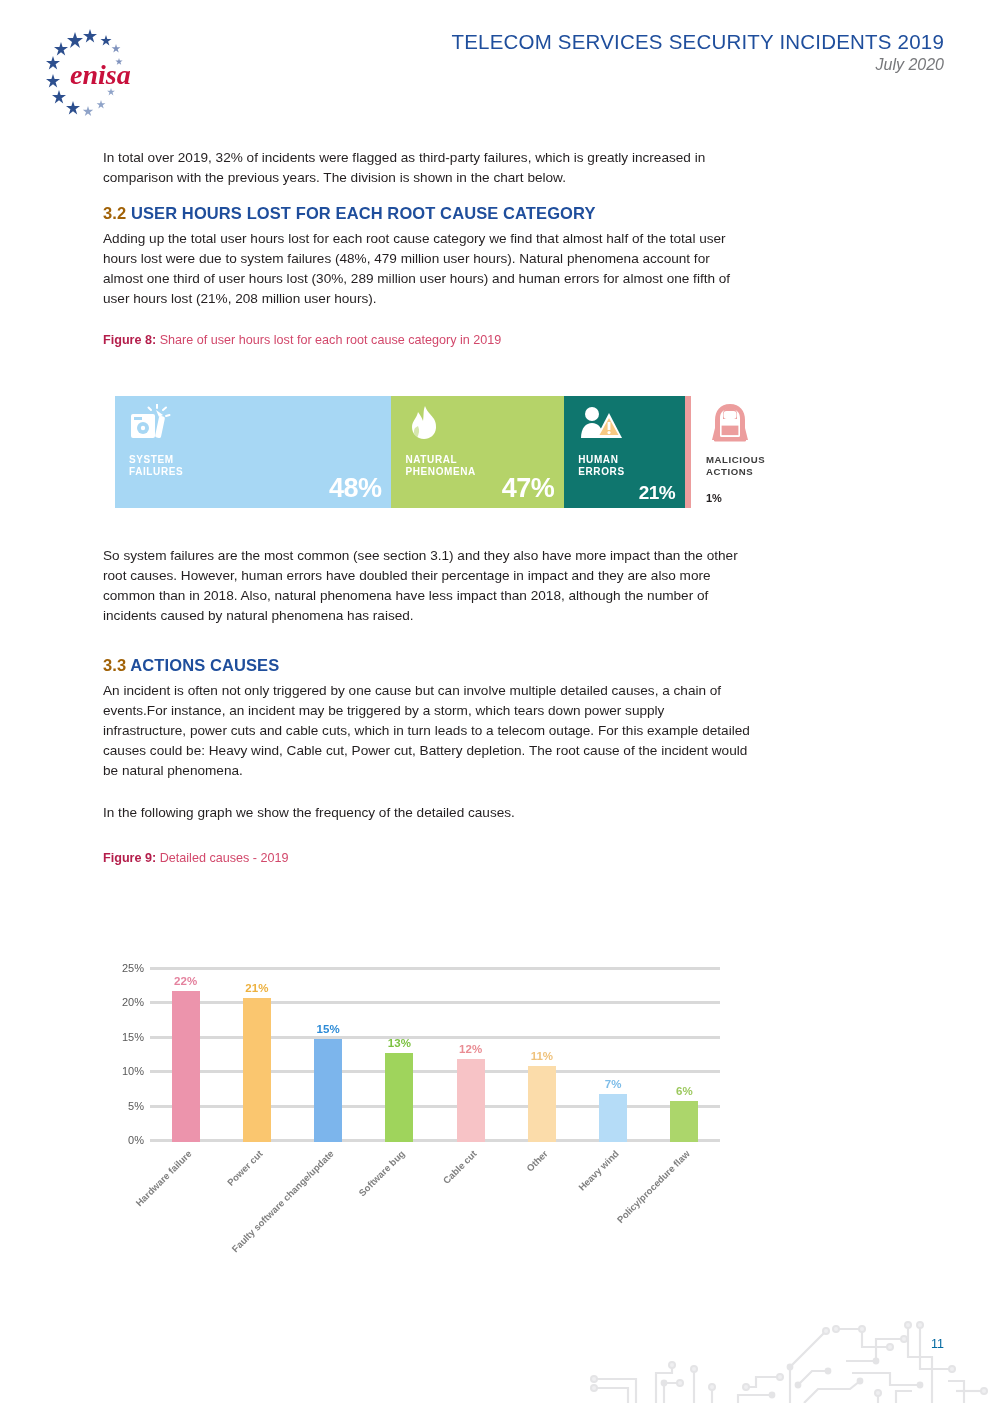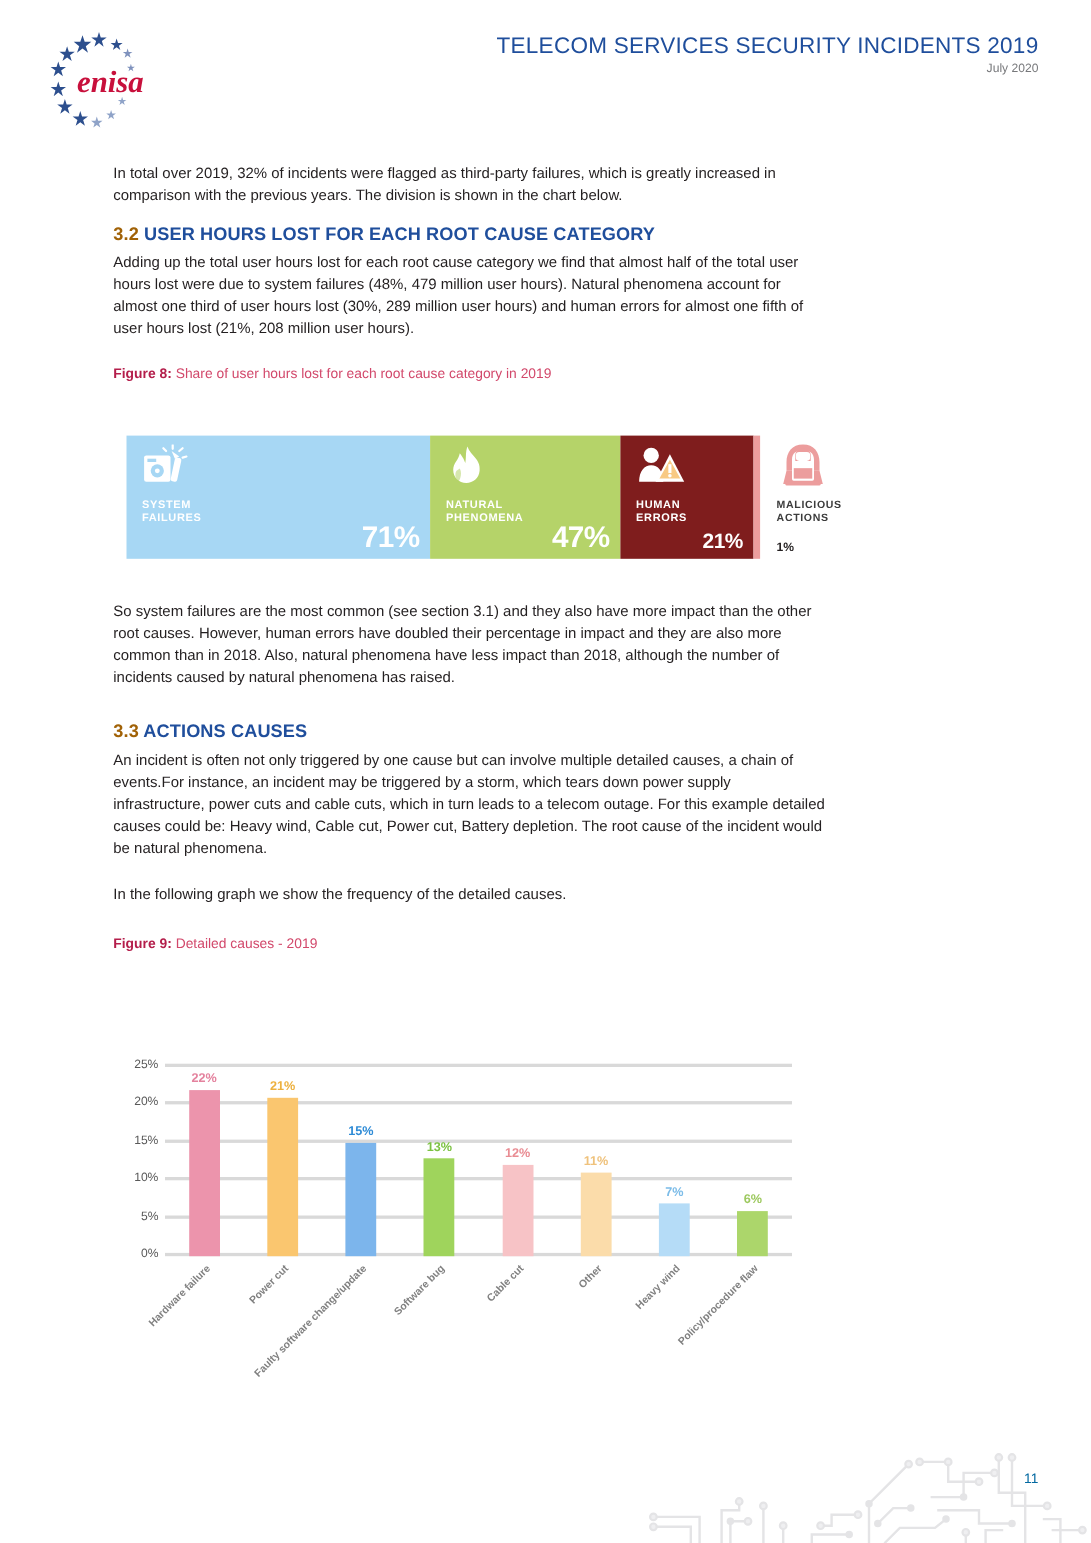--- a/index.html
+++ b/index.html
@@ -43,23 +43,24 @@
     letter-spacing: 0.2px;
     color: #1F4E9C;
     font-weight: normal;
     text-align: right;
     white-space: nowrap;
   }
   .doc-date {
     position: absolute;
     right: 48px;
     top: 56px;
-    font-size: 11px;
+    font-size: 16px;
     color: #77787b;
     text-align: center;
+    font-style: italic;
   }
 
   
   .content {
     position: absolute;
     left: 103px;
     top: 148px;
     width: 648px;
   }
   p.body-text {
@@ -344,36 +345,36 @@
             <g stroke="#ffffff" stroke-width="2" stroke-linecap="round">
               <line x1="28" y1="4" x2="28" y2="0.5"></line>
               <line x1="34" y1="6" x2="37" y2="3.5"></line>
               <line x1="22" y1="6" x2="19.5" y2="3.5"></line>
               <line x1="37" y1="12" x2="40.5" y2="11"></line>
             </g>
           </svg>
         </span>
         <span class="seg-label">SYSTEM
 FAILURES</span>
-        <span class="seg-pct">71%</span>
+        <span class="seg-pct">48%</span>
       </div>
 
       <div class="f8-seg" style="width:30%; background:#B5D369;">
         <span class="seg-icon">
           <svg width="46" height="44" viewBox="0 0 46 44" xmlns="http://www.w3.org/2000/svg" fill="#ffffff">
             <path d="M20 2 C23 11, 32 13, 31 24 C30.4 31, 25 35, 19 35 C12 35, 7 30, 7 23 C7 17, 12 14, 13 8 C16 12, 17 14, 18 17 C19 11, 18 7, 20 2 Z"></path>
             <path d="M13 22 C15 26, 14 30, 12 34 C9 32, 8 27, 10 24 Z" fill="#B5D369" opacity="0.55"></path>
           </svg>
         </span>
         <span class="seg-label">NATURAL
 PHENOMENA</span>
         <span class="seg-pct">47%</span>
       </div>
 
-      <div class="f8-seg small" style="width:21%; background:#7f1d1d;">
+      <div class="f8-seg small" style="width:21%; background:#0f766e;">
         <span class="seg-icon">
           <svg width="46" height="44" viewBox="0 0 46 44" xmlns="http://www.w3.org/2000/svg" fill="#ffffff">
             <circle cx="14" cy="10" r="7"></circle>
             <path d="M3 34 C3 24, 8 19, 14 19 C20 19, 25 24, 25 34 Z"></path>
             <polygon points="31,9 44,34 18,34" fill="#ffffff"></polygon>
             <polygon points="31,14 40.5,31 21.5,31" fill="#F8C983"></polygon>
             <rect x="29.6" y="18" width="2.8" height="8" fill="#ffffff"></rect>
             <circle cx="31" cy="28.6" r="1.6" fill="#ffffff"></circle>
           </svg>
         </span>

